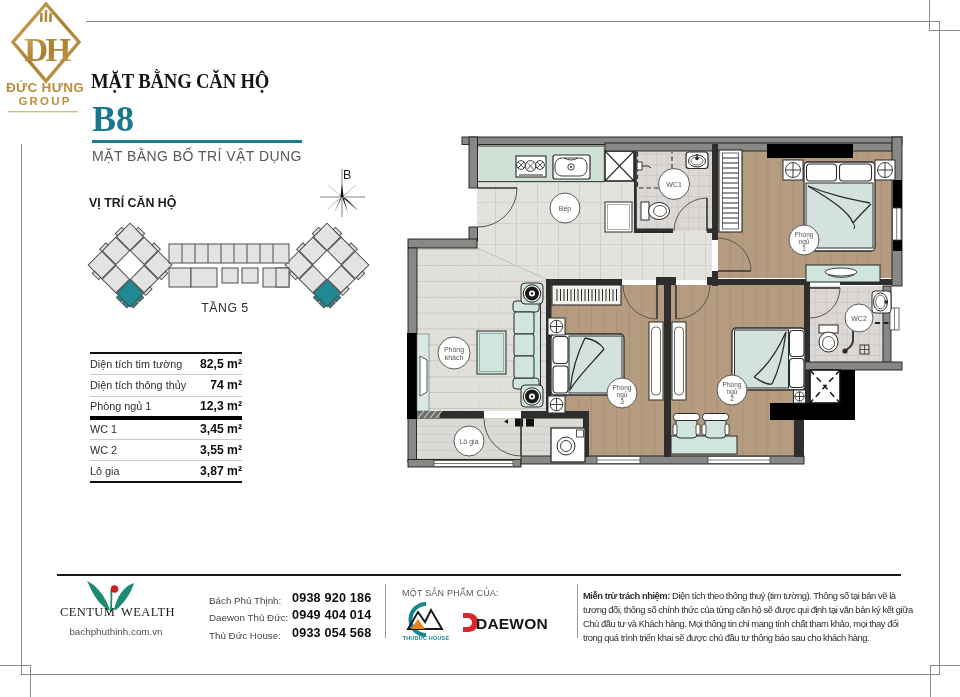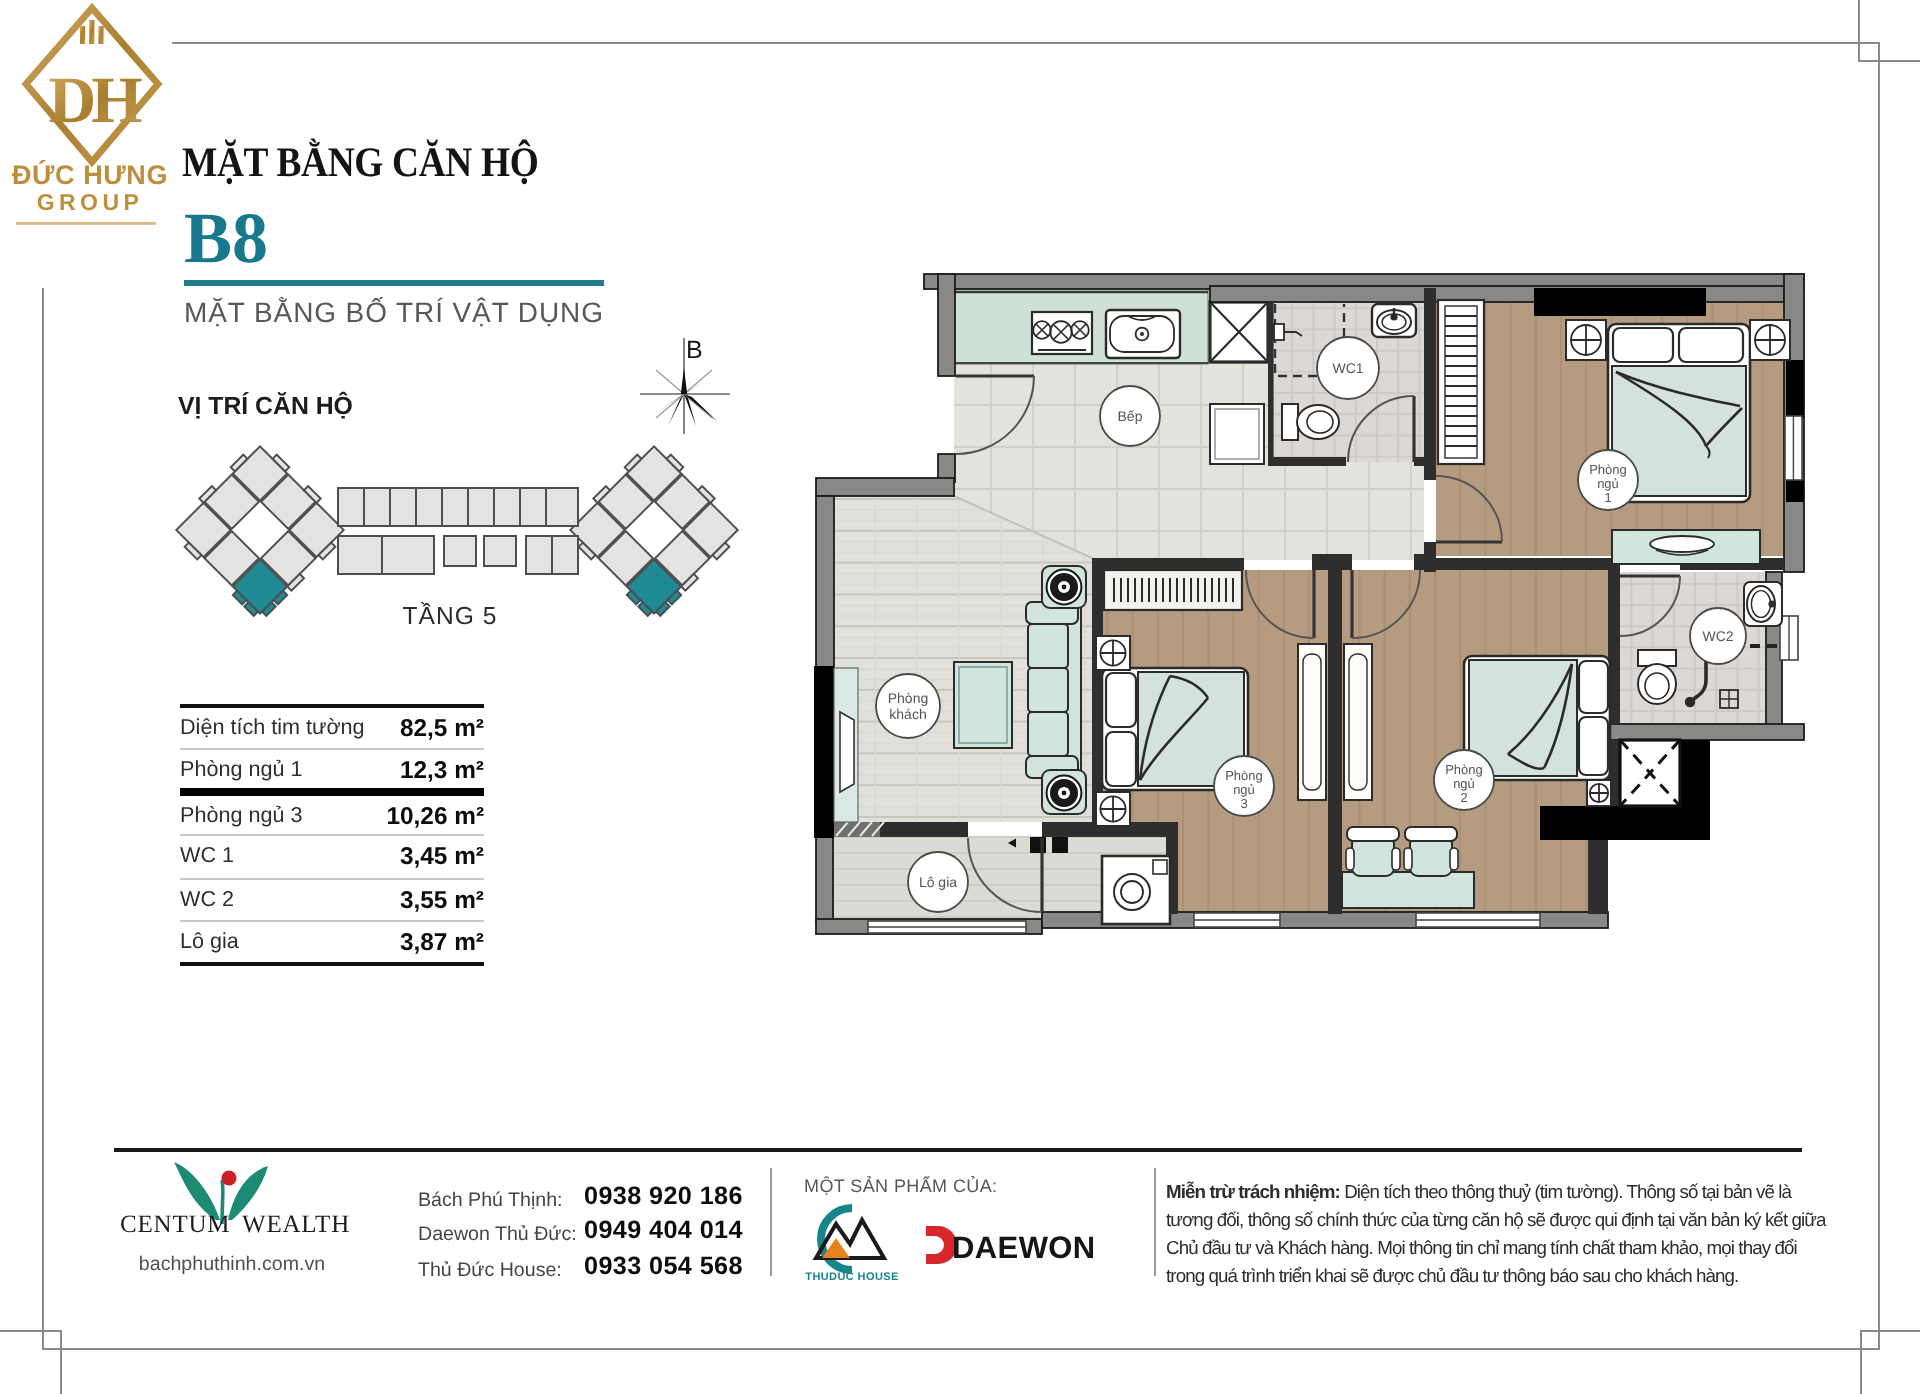--- a/index.html
+++ b/index.html
@@ -59,27 +59,27 @@
 
 <div class="abs" style="left:89px;top:196px;font-size:12.4px;font-weight:bold;color:#1d1d1d;letter-spacing:0px;">VỊ TRÍ CĂN HỘ</div>
 
 <div class="abs" style="left:90px;top:352px;width:152px;">
   <table style="border-collapse:collapse;width:152px;font-size:10.8px;color:#2e2e2e;white-space:nowrap;">
     <tbody>
     <tr style="height:21.5px;border-top:2.6px solid #111;border-bottom:1px solid #c9c9c9;">
           <td>Diện tích tim tường</td>
           <td style="text-align:right;font-weight:bold;font-size:12.2px;color:#0c0c0c;padding-left:6px;">82,5 m²</td>
         </tr>
+    <tr style="height:21.5px;border-bottom:1px solid #c9c9c9;">
+          <td>Diện tích thông thủy</td>
+          <td style="text-align:right;font-weight:bold;font-size:12.2px;color:#0c0c0c;padding-left:6px;">74 m²</td>
+        </tr>
     <tr style="height:21.5px;border-bottom:4px solid #000000;">
           <td>Phòng ngủ 1</td>
           <td style="text-align:right;font-weight:bold;font-size:12.2px;color:#0c0c0c;padding-left:6px;">12,3 m²</td>
-        </tr>
-    <tr style="height:21.5px;border-bottom:1px solid #c9c9c9;">
-          <td>Phòng ngủ 3</td>
-          <td style="text-align:right;font-weight:bold;font-size:12.2px;color:#0c0c0c;padding-left:6px;">10,26 m²</td>
         </tr>
     <tr style="height:21.5px;border-bottom:1px solid #c9c9c9;">
           <td>WC 1</td>
           <td style="text-align:right;font-weight:bold;font-size:12.2px;color:#0c0c0c;padding-left:6px;">3,45 m²</td>
         </tr>
     <tr style="height:21.5px;border-bottom:1px solid #c9c9c9;">
           <td>WC 2</td>
           <td style="text-align:right;font-weight:bold;font-size:12.2px;color:#0c0c0c;padding-left:6px;">3,55 m²</td>
         </tr>
     <tr style="height:21.5px;border-bottom:2.6px solid #111;">

